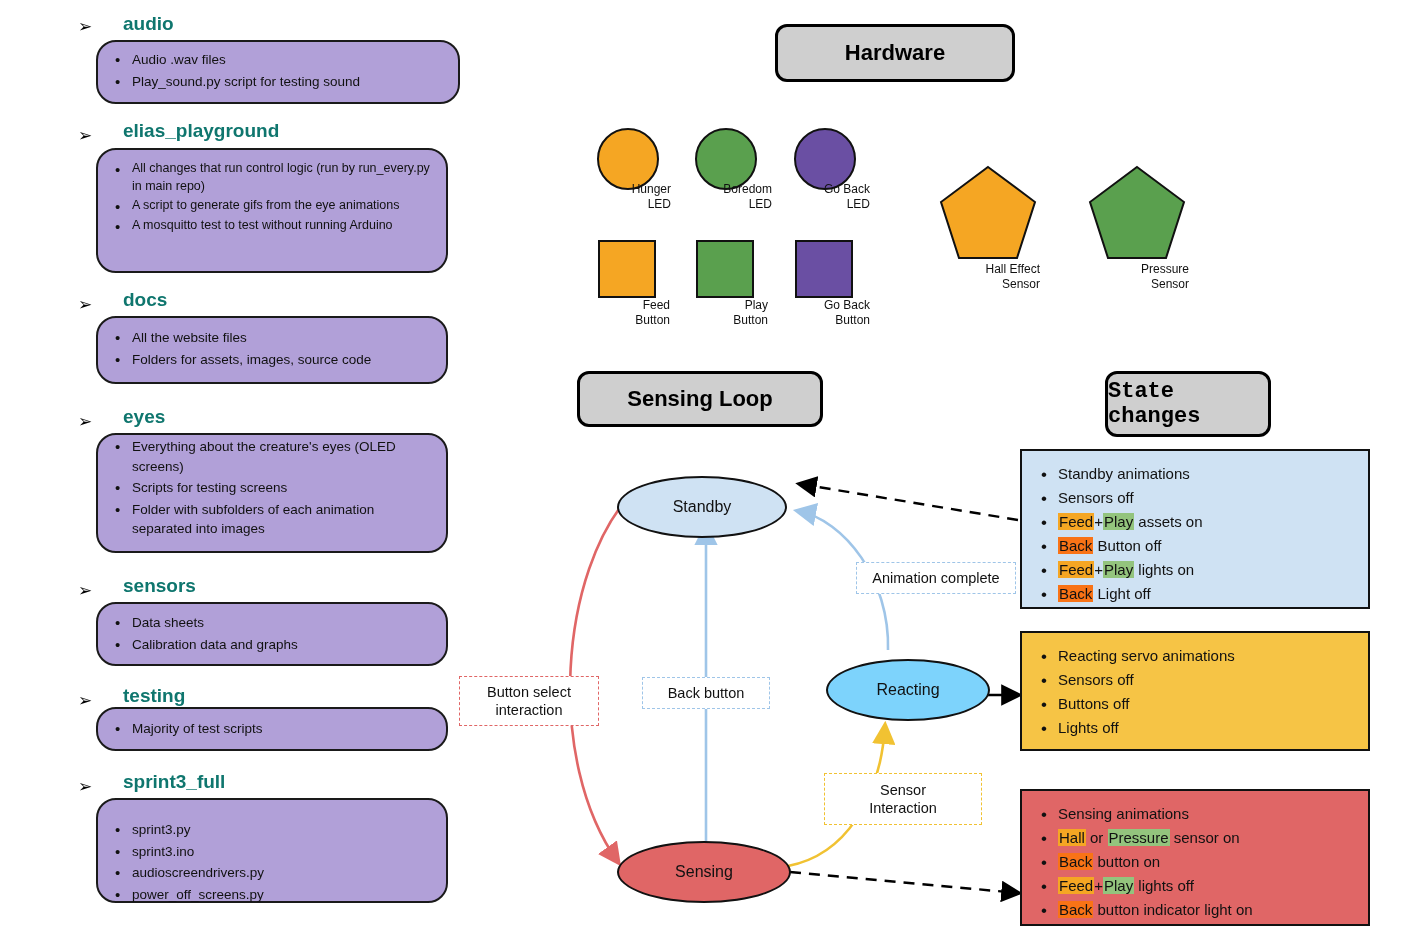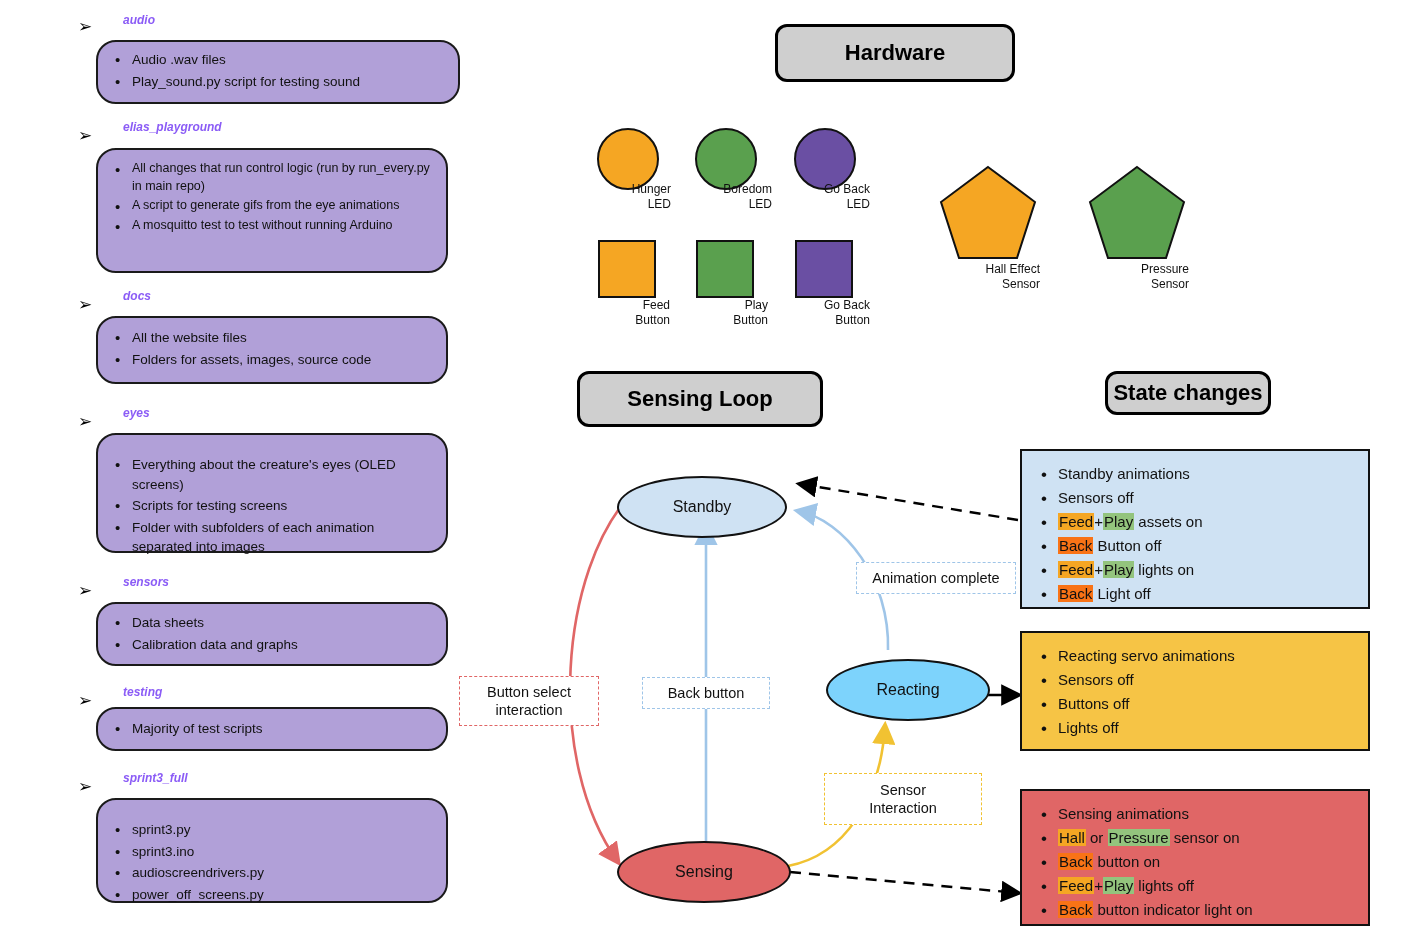--- a/index.html
+++ b/index.html
@@ -18,24 +18,23 @@
     position: absolute;
     left: 0; top: 0;
     width: 1408px;
     height: 939px;
   }
 
   
   .section-title {
     position: absolute;
     font-weight: bold;
-    font-size: 12px;
-    color: #8b5cf6;
+    font-size: 19px;
+    color: #0f766e;
     white-space: nowrap;
-    font-style: italic;
   }
   .arrow-marker {
     position: absolute;
     font-size: 17px;
     color: #000;
     font-family: "DejaVu Sans", sans-serif;
   }
   .purple-box {
     position: absolute;
     background: #b1a0d8;
@@ -199,21 +198,21 @@
   <div class="purple-box" style="left:96px; top:316px; width:352px; height:68px;">
     <ul style="padding-top:10px;">
       <li>All the website files</li>
       <li>Folders for assets, images, source code</li>
     </ul>
   </div>
 
   <div class="arrow-marker" style="left:78px; top:411px;">➢</div>
   <div class="section-title" style="left:123px; top:406px;">eyes</div>
   <div class="purple-box" style="left:96px; top:433px; width:352px; height:120px;">
-    <ul style="padding-top:20px;">
+    <ul style="padding-top:2px;">
       <li>Everything about the creature's eyes (OLED screens)</li>
       <li>Scripts for testing screens</li>
       <li>Folder with subfolders of each animation separated into images</li>
     </ul>
   </div>
 
   <div class="arrow-marker" style="left:78px; top:580px;">➢</div>
   <div class="section-title" style="left:123px; top:575px;">sensors</div>
   <div class="purple-box" style="left:96px; top:602px; width:352px; height:64px;">
     <ul style="padding-top:9px;">
@@ -236,21 +235,21 @@
     <ul style="padding-top:0;margin-top:20px;">
       <li>sprint3.py</li>
       <li>sprint3.ino</li>
       <li>audioscreendrivers.py</li>
       <li>power_off_screens.py</li>
     </ul>
   </div>
 
   <div class="pill" style="left:775px; top:24px; width:240px; height:58px;">Hardware</div>
   <div class="pill" style="left:577px; top:371px; width:246px; height:56px;">Sensing Loop</div>
-  <div class="pill" style="left:1105px; top:371px; width:166px; height:44px;">State changes</div>
+  <div class="pill" style="left:1105px; top:371px; width:166px; height:66px;font-family:Liberation Mono, monospace;">State changes</div>
 
   <div class="hw-circle" style="left:597px; top:128px; width:62px; height:62px; background:#f5a623;"></div>
   <div class="hw-label" style="left:585px; top:182px; width:86px;">
     <div>Hunger</div>
     <div>LED</div>
   </div>
 
   <div class="hw-circle" style="left:695px; top:128px; width:62px; height:62px; background:#5aa04e;"></div>
   <div class="hw-label" style="left:680px; top:182px; width:92px;">
     <div>Boredom</div>

